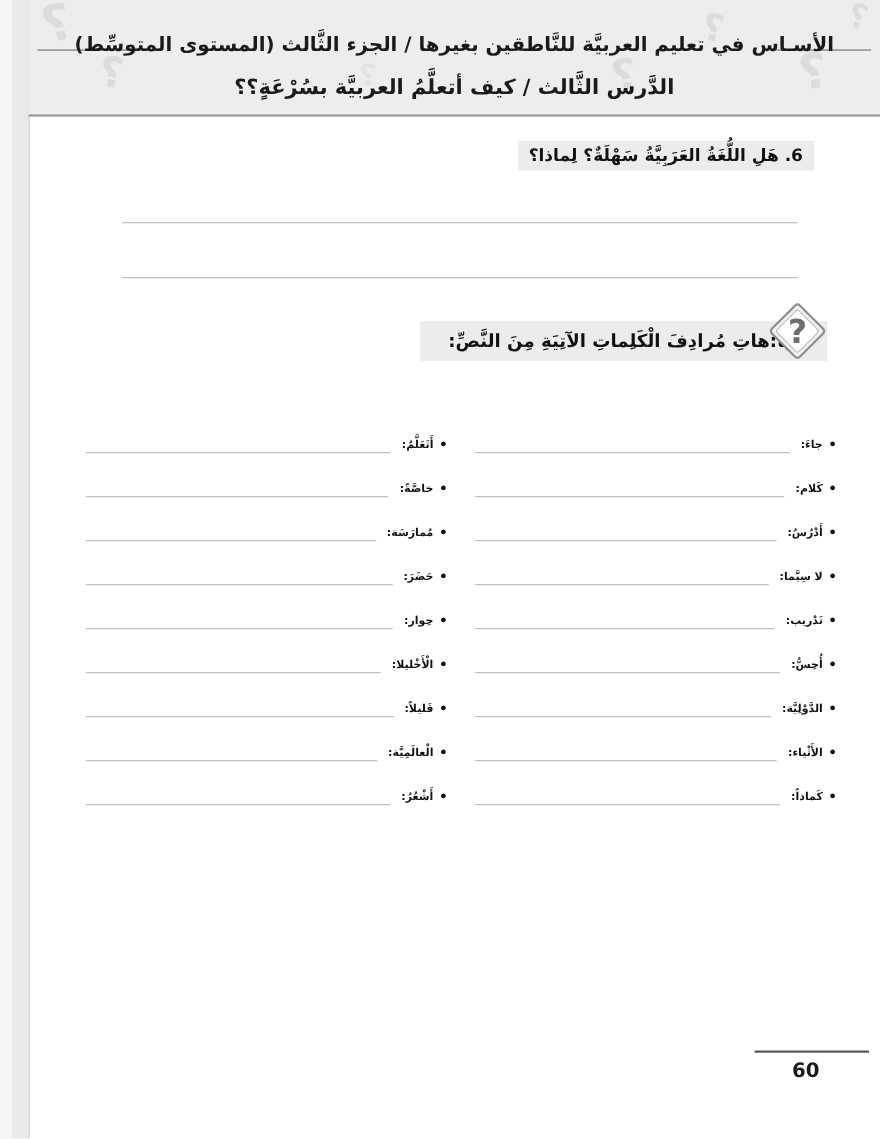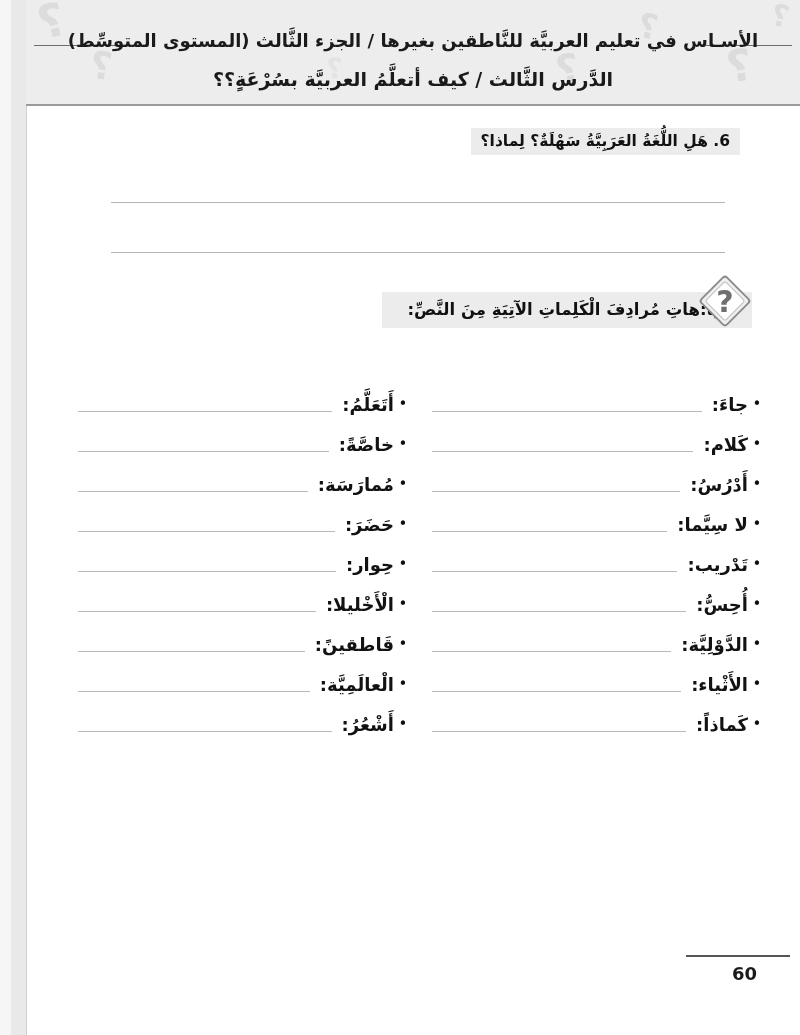--- a/index.html
+++ b/index.html
@@ -194,21 +194,21 @@
   }
   .bullet {
     width: 14px;
     font-size: 15px;
     line-height: 1;
     color: #111;
     text-align: center;
     flex: 0 0 auto;
   }
   .word {
-    font-size: 18px;
+    font-size: 10px;
     font-weight: bold;
     color: #121212;
     white-space: nowrap;
     flex: 0 0 auto;
     padding-right: 2px;
   }
   .answer-line {
     flex: 1 1 auto;
     height: 1px;
     background: #b9b9b9;
@@ -232,21 +232,20 @@
     background: #555555;
   }
   .page-number {
     position: absolute;
     top: 14px;
     left: 694px;
     font-size: 18px;
     font-weight: bold;
     color: #1b1b1b;
     direction: ltr;
-    margin-left: 12px;
   }
 </style>
 </head>
 <body>
 
 <div class="page">
 
   <div class="left-band">
     <div class="left-band-inner"></div>
   </div>
@@ -363,21 +362,21 @@
           <span class="word">حِوار:</span>
           <span class="answer-line"></span>
         </div>
         <div class="item">
           <span class="bullet">•</span>
           <span class="word">الْأَخْليلا:</span>
           <span class="answer-line"></span>
         </div>
         <div class="item">
           <span class="bullet">•</span>
-          <span class="word">قَاطقينً:</span>
+          <span class="word">قَليلاً:</span>
           <span class="answer-line"></span>
         </div>
         <div class="item">
           <span class="bullet">•</span>
           <span class="word">الْعالَمِيَّة:</span>
           <span class="answer-line"></span>
         </div>
         <div class="item">
           <span class="bullet">•</span>
           <span class="word">أَشْعُرُ:</span>

